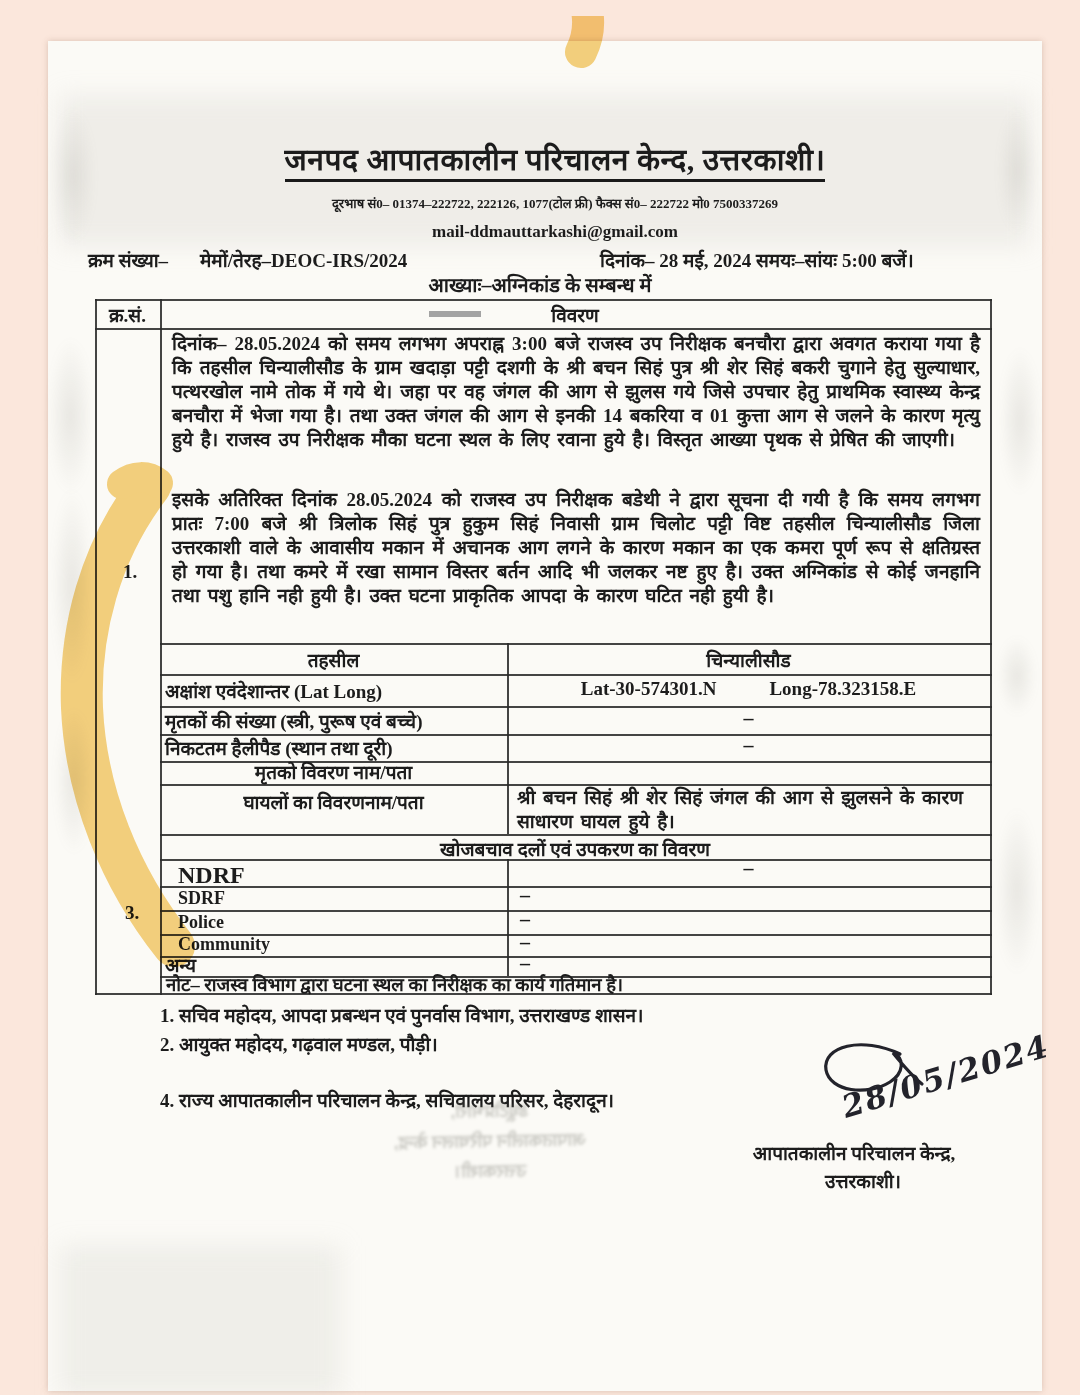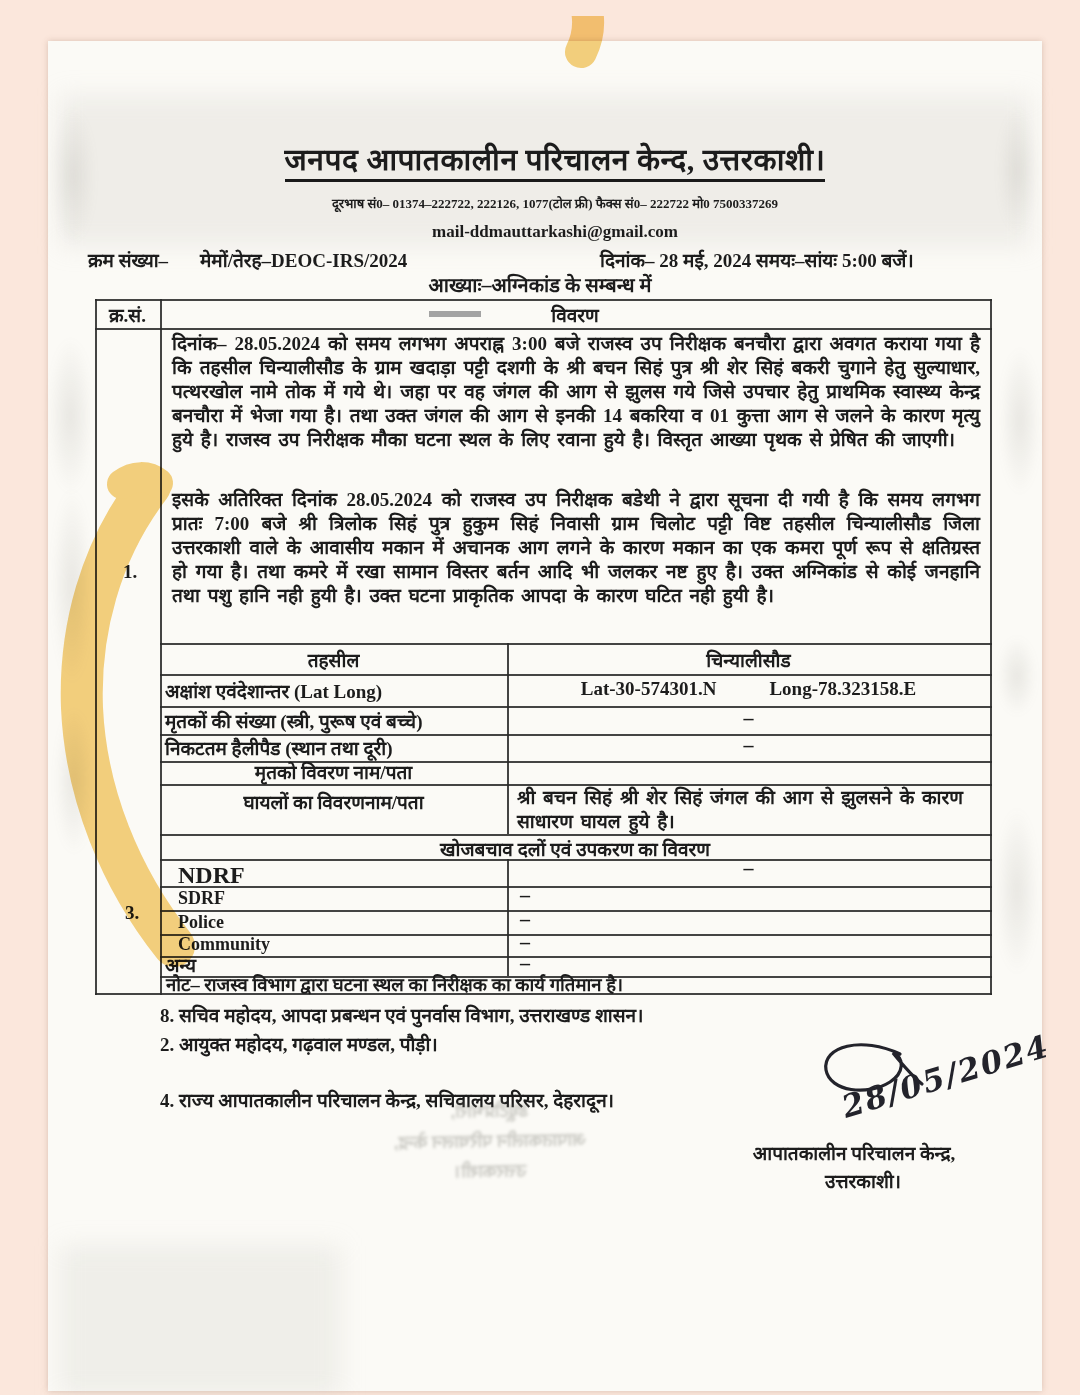--- a/index.html
+++ b/index.html
@@ -144,21 +144,21 @@
   <div class="txt dash" style="left:520px;top:892px;">–</div>
 
   <div class="txt latin" style="left:178px;top:918px;font-size:18px;">Community</div>
   <div class="txt dash" style="left:520px;top:915px;">–</div>
 
   <div class="txt cell-label" style="left:165px;top:936px;">अन्य</div>
   <div class="txt dash" style="left:520px;top:936px;">–</div>
 
   <div class="txt" style="left:166px;top:955px;font-size:18.5px;font-weight:600;">नोट– राजस्व विभाग द्वारा घटना स्थल का निरीक्षक का कार्य गतिमान है।</div>
 
-  <div class="txt dist" style="left:160px;top:986px;">8. सचिव महोदय, आपदा प्रबन्धन एवं पुनर्वास विभाग, उत्तराखण्ड शासन।</div>
+  <div class="txt dist" style="left:160px;top:986px;">1. सचिव महोदय, आपदा प्रबन्धन एवं पुनर्वास विभाग, उत्तराखण्ड शासन।</div>
   <div class="txt dist" style="left:160px;top:1015px;text-align:center;">2. आयुक्त महोदय, गढ़वाल मण्डल, पौड़ी।</div>
   <div class="txt dist" style="left:160px;top:1071px;">4. राज्य आपातकालीन परिचालन केन्द्र, सचिवालय परिसर, देहरादून।</div>
 
   <div class="bleed">
     <div>ड्यूटीप्रभारी,</div>
     <div>आपातकालीन परिचालन केन्द्र,</div>
     <div>उत्तरकाशी।</div>
   </div>
 
   <svg id="signature-svg" width="1080" height="1395" viewBox="0 0 1080 1395">

